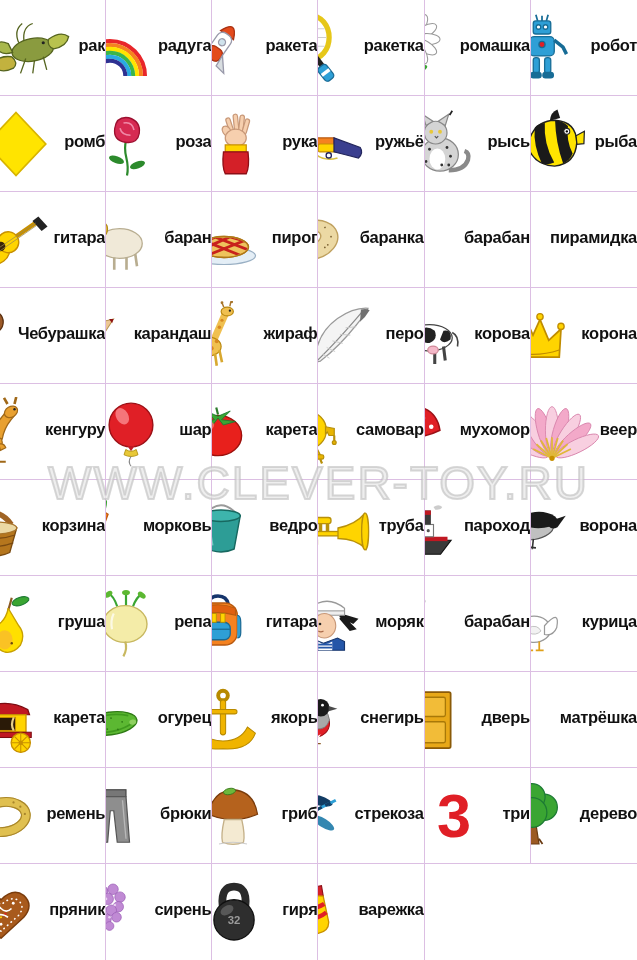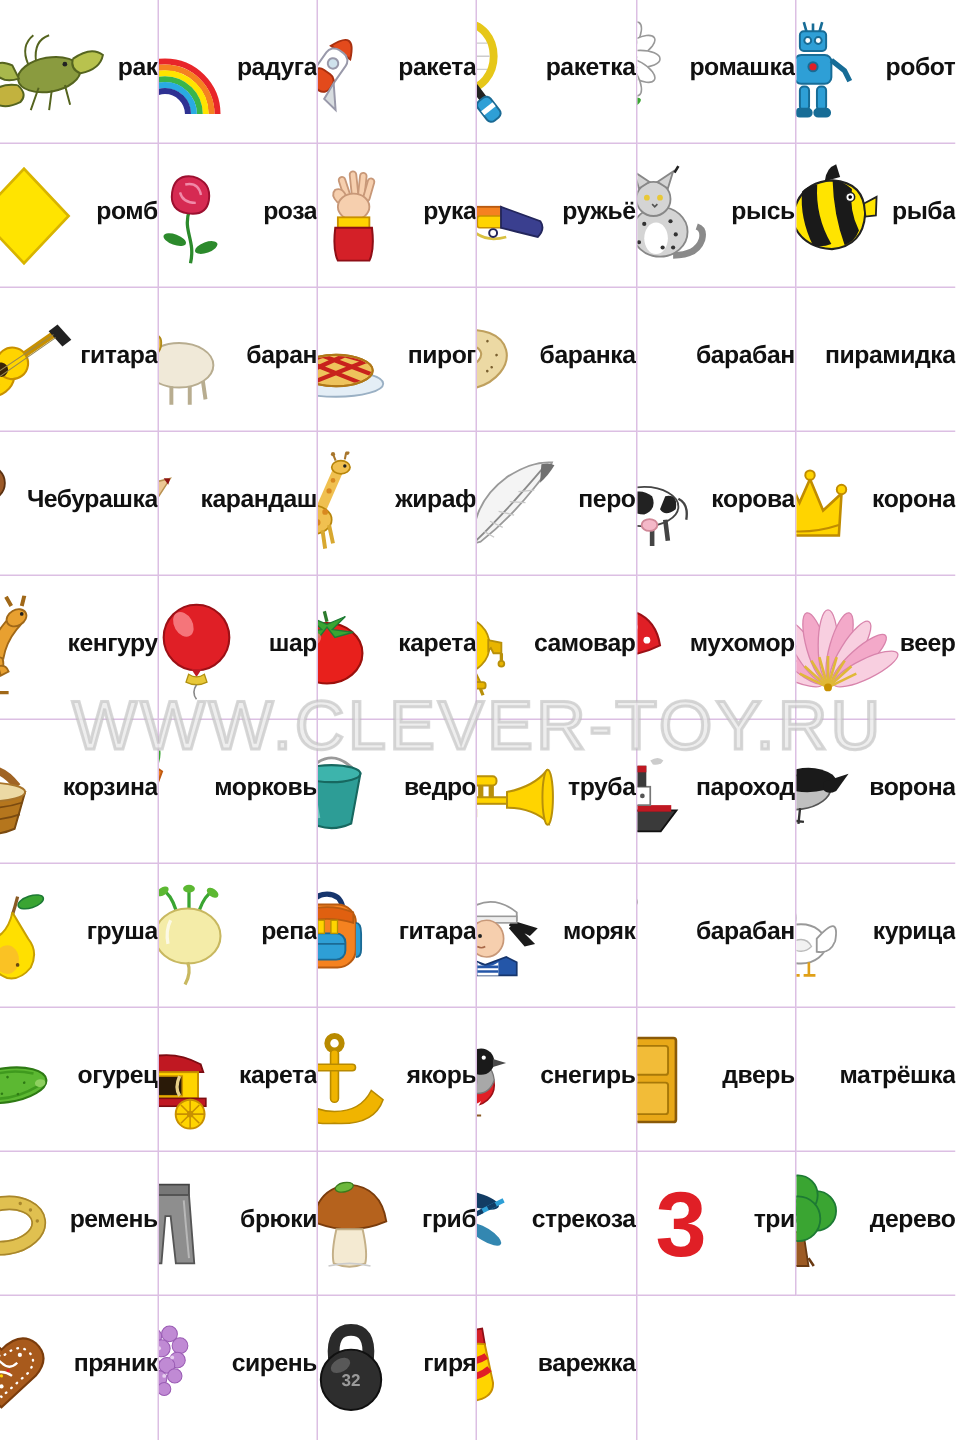--- a/index.html
+++ b/index.html
@@ -797,61 +797,61 @@
             <path d="M44 44 Q54 40 58 48 Q52 54 44 50 Z" fill="#f2f2f2" stroke="#bbb" stroke-width="1"></path>
           </g>
         </svg>
       </div>
     <div class="label">курица</div>
   </div>
 
   <div class="card">
     <div class="art">
         <svg viewBox="0 0 100 80" width="96" height="70" aria-hidden="true">
+          <g>
+            <path d="M24 28 Q50 14 76 28 L78 34 L22 34 Z" fill="#c01822" stroke="#7c0c12" stroke-width="1.4"></path>
+            <rect x="26" y="34" width="48" height="20" fill="#ffd400" stroke="#c89000" stroke-width="1.5"></rect>
+            <rect x="38" y="37" width="24" height="15" fill="#2a1a08" stroke="#c89000" stroke-width="1.2"></rect>
+            <path d="M40 37 Q44 46 40 52 M60 37 Q56 46 60 52" stroke="#e8d088" stroke-width="2.5" fill="none"></path>
+            <rect x="20" y="54" width="60" height="6" fill="#c01822" stroke="#7c0c12" stroke-width="1.2"></rect>
+            <g fill="#ffd400" stroke="#c89000" stroke-width="1.5">
+              <circle cx="32" cy="66" r="11"></circle>
+              <circle cx="68" cy="66" r="11"></circle>
+            </g>
+            <g stroke="#c89000" stroke-width="1.2">
+              <path d="M32 55 V77 M21 66 H43 M25 59 L39 73 M25 73 L39 59"></path>
+              <path d="M68 55 V77 M57 66 H79 M61 59 L75 73 M61 73 L75 59"></path>
+            </g>
+            <circle cx="32" cy="66" r="2.5" fill="#c89000"></circle>
+            <circle cx="68" cy="66" r="2.5" fill="#c89000"></circle>
+          </g>
+        </svg>
+      </div>
+    <div class="label">карета</div>
+  </div>
+
+  <div class="card">
+    <div class="art">
+        <svg viewBox="0 0 100 80" width="96" height="70" aria-hidden="true">
           <g transform="rotate(-8 50 44)">
             <ellipse cx="50" cy="44" rx="31" ry="13" fill="#5cb832" stroke="#2e7a14" stroke-width="1.6"></ellipse>
             <path d="M24 38 Q20 34 16 34" stroke="#2e7a14" stroke-width="3" fill="none"></path>
             <path d="M30 38 Q50 30 72 38 M28 50 Q50 58 74 48" stroke="#3f9a1e" stroke-width="2" fill="none"></path>
             <g fill="#2e7a14">
               <circle cx="38" cy="42" r="1"></circle>
               <circle cx="52" cy="38" r="1"></circle>
               <circle cx="64" cy="44" r="1"></circle>
               <circle cx="46" cy="50" r="1"></circle>
               <circle cx="58" cy="52" r="1"></circle>
             </g>
             <ellipse cx="76" cy="46" rx="4" ry="3" fill="#8ed060"></ellipse>
           </g>
         </svg>
       </div>
     <div class="label">огурец</div>
-  </div>
-
-  <div class="card">
-    <div class="art">
-        <svg viewBox="0 0 100 80" width="96" height="70" aria-hidden="true">
-          <g>
-            <path d="M24 28 Q50 14 76 28 L78 34 L22 34 Z" fill="#c01822" stroke="#7c0c12" stroke-width="1.4"></path>
-            <rect x="26" y="34" width="48" height="20" fill="#ffd400" stroke="#c89000" stroke-width="1.5"></rect>
-            <rect x="38" y="37" width="24" height="15" fill="#2a1a08" stroke="#c89000" stroke-width="1.2"></rect>
-            <path d="M40 37 Q44 46 40 52 M60 37 Q56 46 60 52" stroke="#e8d088" stroke-width="2.5" fill="none"></path>
-            <rect x="20" y="54" width="60" height="6" fill="#c01822" stroke="#7c0c12" stroke-width="1.2"></rect>
-            <g fill="#ffd400" stroke="#c89000" stroke-width="1.5">
-              <circle cx="32" cy="66" r="11"></circle>
-              <circle cx="68" cy="66" r="11"></circle>
-            </g>
-            <g stroke="#c89000" stroke-width="1.2">
-              <path d="M32 55 V77 M21 66 H43 M25 59 L39 73 M25 73 L39 59"></path>
-              <path d="M68 55 V77 M57 66 H79 M61 59 L75 73 M61 73 L75 59"></path>
-            </g>
-            <circle cx="32" cy="66" r="2.5" fill="#c89000"></circle>
-            <circle cx="68" cy="66" r="2.5" fill="#c89000"></circle>
-          </g>
-        </svg>
-      </div>
-    <div class="label">карета</div>
   </div>
 
   <div class="card">
     <div class="art">
         <svg viewBox="0 0 100 80" width="96" height="70" aria-hidden="true">
           <g stroke="#b88a00" fill="#f0b400">
             <circle cx="50" cy="12" r="5.5" fill="none" stroke-width="4.5"></circle>
             <rect x="47" y="17" width="6" height="40" rx="3" stroke-width="1.2"></rect>
             <rect x="34" y="28" width="32" height="5" rx="2.5" stroke-width="1.2"></rect>
             <path d="M50 64 Q30 64 22 48 L13 55 Q20 75 50 73 Q80 75 87 55 L78 48 Q70 64 50 64 Z" stroke-width="1.2"></path>

